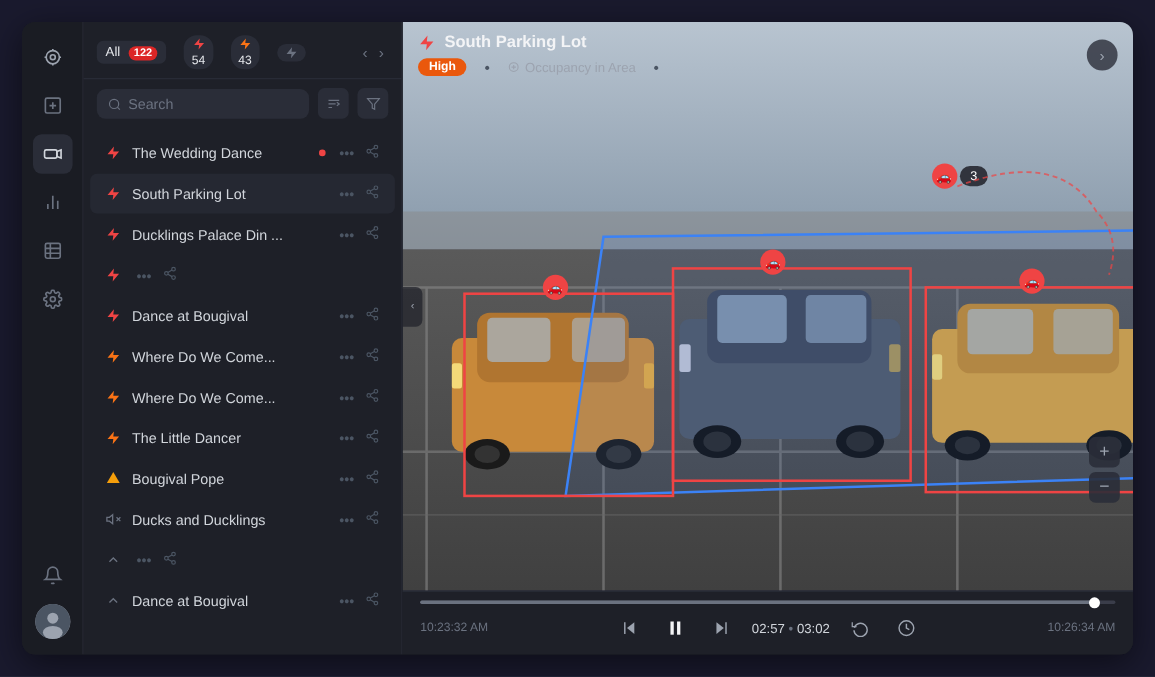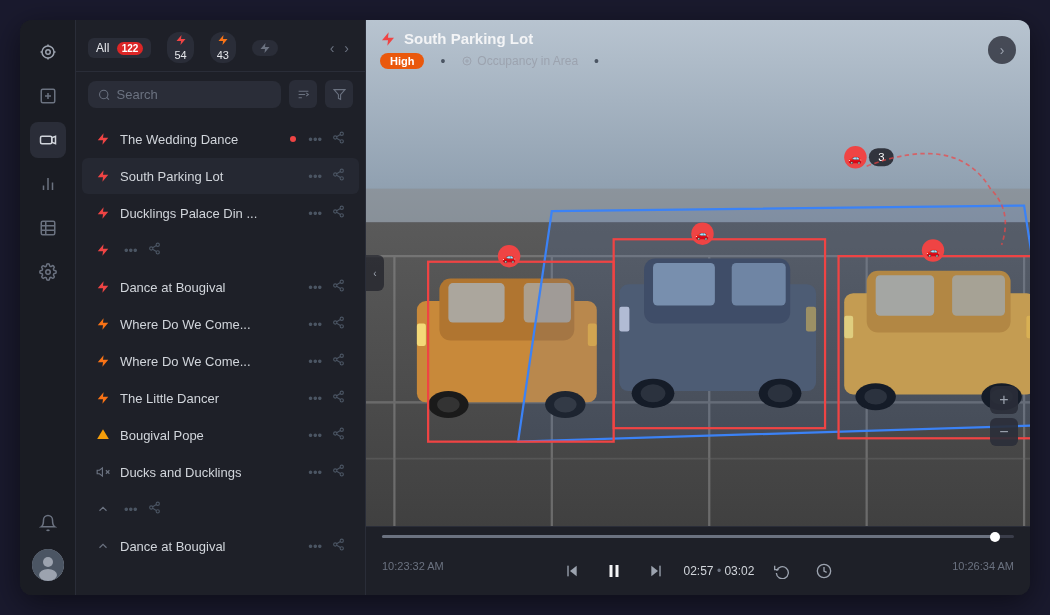--- a/index.html
+++ b/index.html
@@ -414,21 +414,20 @@
     .time-end {
       font-size: 11px;
       color: #6b7280;
       min-width: 90px;
       text-align: right;
     }
     .player-buttons {
       display: flex;
       align-items: center;
       gap: 14px;
-      margin-top: 11px;
     }
     .play-ctrl-btn {
       background: none;
       border: none;
       color: #9ca3af;
       cursor: pointer;
       font-size: 16px;
       display: flex;
       align-items: center;
       justify-content: center;

